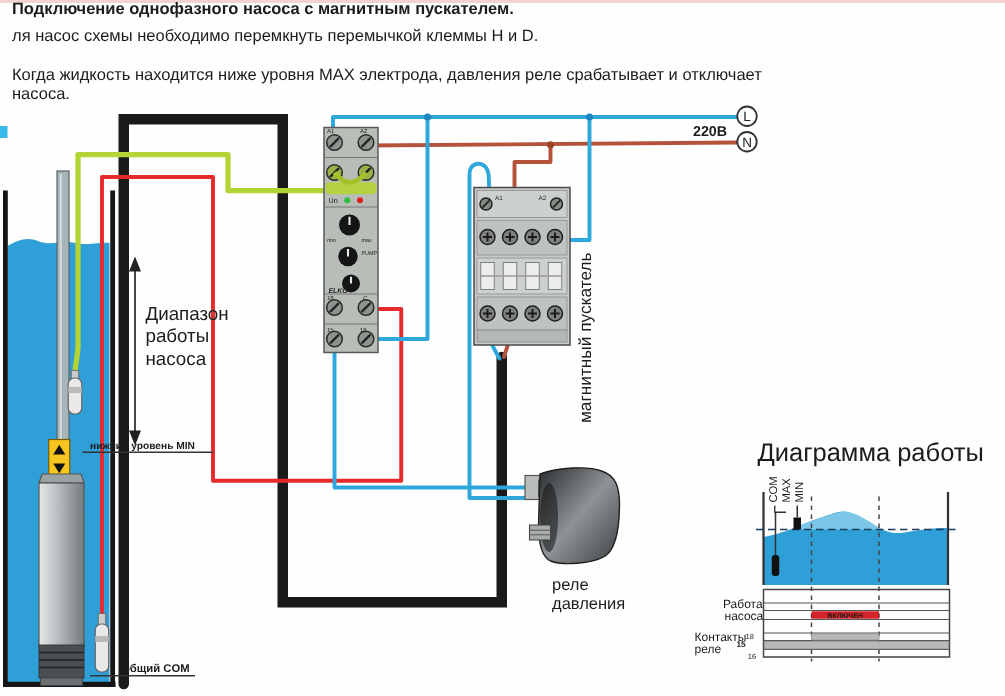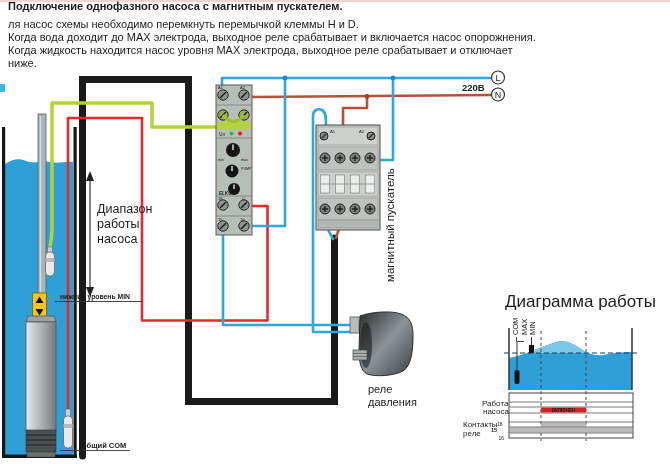--- a/index.html
+++ b/index.html
@@ -12,23 +12,22 @@
   text{fill:#1c1c1c;}
 </style>
 </head>
 <body>
 
 <div class="page">
   <div class="topstrip"></div>
 
   <div class="hline bold" style="top:0">Подключение однофазного насоса с магнитным пускателем.</div>
   <div class="hline" style="top:18px">ля насос схемы необходимо перемкнуть перемычкой клеммы H и D.</div>
-  <div class="hline" style="top:31px">Когда вода доходит до MAX электрода, выходное реле срабатывает и включается насос опорожнения.</div>
-  <div class="hline" style="top:44px">Когда жидкость находится насос уровня MAX электрода, выходное реле срабатывает и отключает</div>
-  <div class="hline" style="top:57px">ниже.</div>
+  <div class="hline" style="top:44px">Когда жидкость находится ниже уровня MAX электрода, давления реле срабатывает и отключает</div>
+  <div class="hline" style="top:57px">насоса.</div>
 
   <svg width="670" height="464" viewBox="0 0 670 464">
     <defs>
       <linearGradient id="pumpGrad" x1="0" y1="0" x2="1" y2="0">
         <stop offset="0" stop-color="#e6e8e8"></stop>
           <stop offset="0.45" stop-color="#b4babc"></stop>
           <stop offset="1" stop-color="#737a7d"></stop>
       </linearGradient>
       <linearGradient id="prGrad" x1="0" y1="0" x2="1" y2="1">
         <stop offset="0" stop-color="#2a2d2f"></stop>

